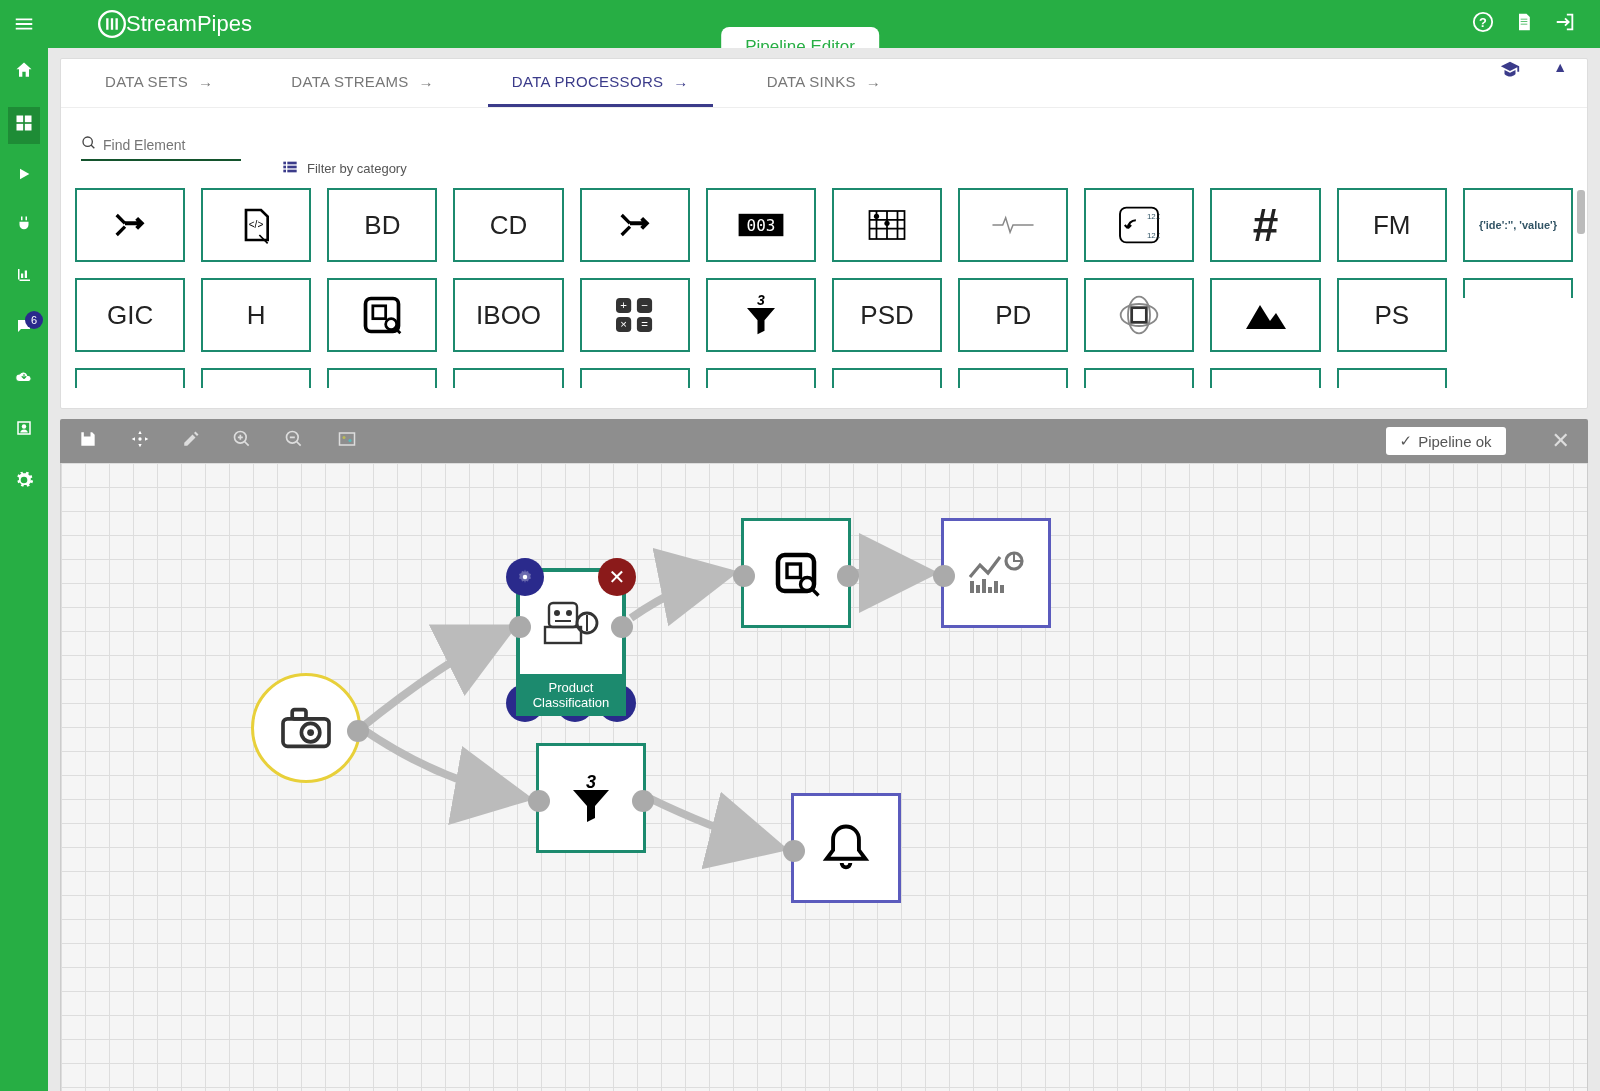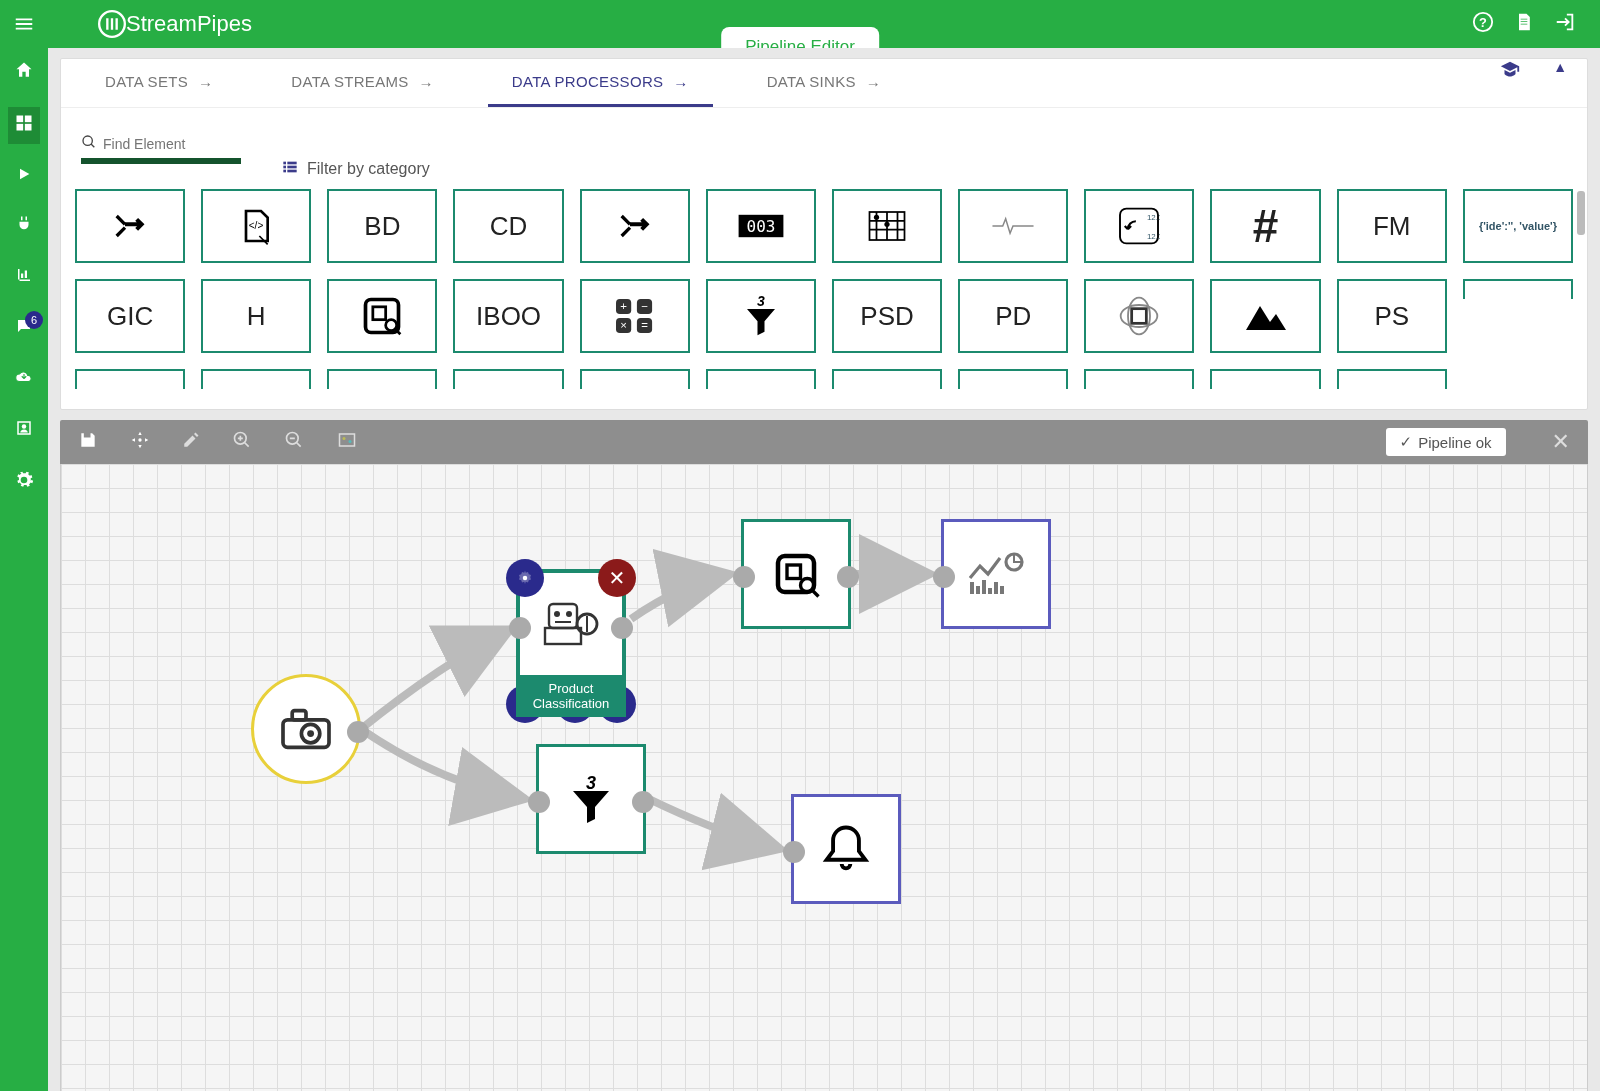--- a/index.html
+++ b/index.html
@@ -13,23 +13,23 @@
 .sidebar { position: absolute; left: 0; top: 48px; width: 48px; bottom: 0; background: #27ae44; display: flex; flex-direction: column; align-items: center; padding-top: 12px; gap: 28px; }
 .sidebar .icon { color: #fff; font-size: 18px; cursor: pointer; position: relative; }
 .badge { position: absolute; top: -6px; right: -10px; background: #2a2a8c; color: #fff; border-radius: 50%; width: 18px; height: 18px; font-size: 11px; display: flex; align-items: center; justify-content: center; }
 .main { position: absolute; left: 48px; top: 48px; right: 0; bottom: 0; background: #e8e8e8; padding: 10px 12px; }
 .panel { background: #fff; border: 1px solid #ddd; border-radius: 2px; }
 .tabs-row { display: flex; align-items: flex-start; padding: 0 20px; border-bottom: 1px solid #eee; }
 .tab-entry { display: flex; align-items: center; gap: 10px; padding: 14px 24px; margin-right: 30px; font-size: 15px; color: #777; cursor: pointer; letter-spacing: .3px; }
 .tab-entry.active { color: #3b3b8a; border-bottom: 3px solid #3b3b8a; }
 .tabs-extras { margin-left: auto; display: flex; gap: 32px; color: #3b3b8a; }
 .filters-row { display: flex; align-items: center; gap: 40px; padding: 10px 20px 6px; }
-.search-box { display: flex; align-items: center; gap: 6px; border-bottom: 6px solid #14532d; width: 160px; padding-bottom: 4px; }
+.search-box { display: flex; align-items: center; gap: 6px; border-bottom: 2px solid #14532d; width: 160px; padding-bottom: 4px; }
 .search-box input { border: none; outline: none; font-size: 14px; color: #888; width: 100%; }
-.cat-box { display: flex; align-items: center; gap: 8px; color: #555; font-size: 16px; margin-top: 41px; }
+.cat-box { display: flex; align-items: center; gap: 8px; color: #555; font-size: 13px; margin-top: 41px; }
 .grid-scroll { height: 224px; overflow: hidden; padding: 4px 14px 10px; position: relative; }
 .tile-grid { display: grid; grid-template-columns: repeat(12, 1fr); gap: 16px; }
 .tile { border: 2px solid #1c8a6e; height: 74px; display: flex; align-items: center; justify-content: center; font-size: 26px; font-weight: 500; color: #222; background: #fff; cursor: grab; }
 .tile.small-txt { font-size: 11px; color: #356; font-weight: bold; }
 .scroll-ind { position: absolute; right: 2px; top: 6px; width: 8px; height: 44px; background: #bbb; border-radius: 3px; }
 .canvas-wrap { margin-top: 10px; position: relative; }
 .toolbar { height: 44px; background: #8e8e8e; display: flex; align-items: center; padding: 0 18px; gap: 32px; color: #fff; border-radius: 2px 2px 0 0; }
 .toolbar .tb { cursor: pointer; font-size: 18px; }
 .tb-status { margin-left: auto; }
 .status-pill { background: #fff; color: #555; padding: 5px 14px; border-radius: 3px; display: inline-flex; align-items: center; gap: 6px; font-size: 15px; }

